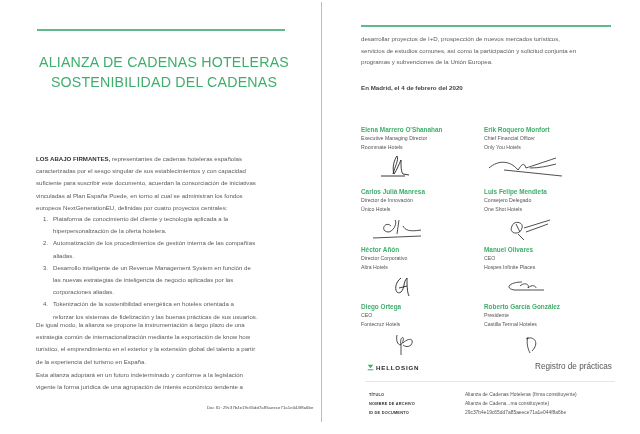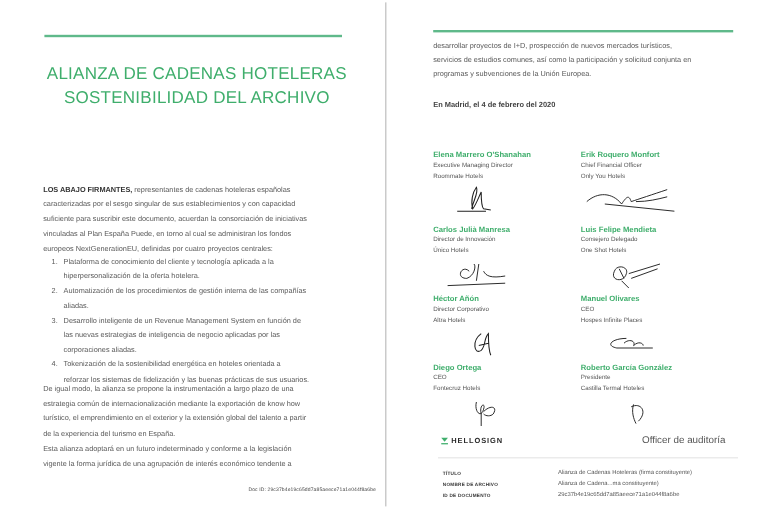--- a/index.html
+++ b/index.html
@@ -198,21 +198,21 @@
     }
   </style>
 </head>
 <body>
 
 <div class="page page-left">
   <div class="green-rule" style="left:37px; top:29px; width:248px;"></div>
 
   <h1 class="title">
     <span>ALIANZA DE CADENAS HOTELERAS</span>
-    <span>SOSTENIBILIDAD DEL ARCHIVO</span>
+    <span>SOSTENIBILIDAD DEL CADENAS</span>
   </h1>
 
   <p class="body-text intro">
     <span class="line"><b>LOS ABAJO FIRMANTES,</b><span> representantes de cadenas hoteleras españolas</span></span>
     <span class="line">caracterizadas por el sesgo singular de sus establecimientos y con capacidad</span>
     <span class="line">suficiente para suscribir este documento, acuerdan la consorciación de iniciativas</span>
     <span class="line">vinculadas al Plan España Puede, en torno al cual se administran los fondos</span>
     <span class="line">europeos NextGenerationEU, definidas por cuatro proyectos centrales:</span>
   </p>
 
@@ -342,21 +342,21 @@
 </div>
 
 <div class="hs-logo">
   <svg class="mark" viewBox="0 0 10 10">
     <path d="M1 1 L9 1 L5 6 Z" fill="#3fae6c"></path>
     <rect x="1" y="7.5" width="8" height="1.5" fill="#3fae6c"></rect>
   </svg>
   <span class="word">HELLOSIGN</span>
 </div>
 
-<div class="audit-title">Officer de auditoría</div>
+<div class="audit-title">Registro de prácticas</div>
 <div class="audit-rule"></div>
 
 <table class="audit-table">
   <tbody>
       <tr>
     <td class="k">TÍTULO</td>
     <td class="v">Alianza de Cadenas Hoteleras (firma constituyente)</td>
   </tr>
   <tr>
     <td class="k">NOMBRE DE ARCHIVO</td>

